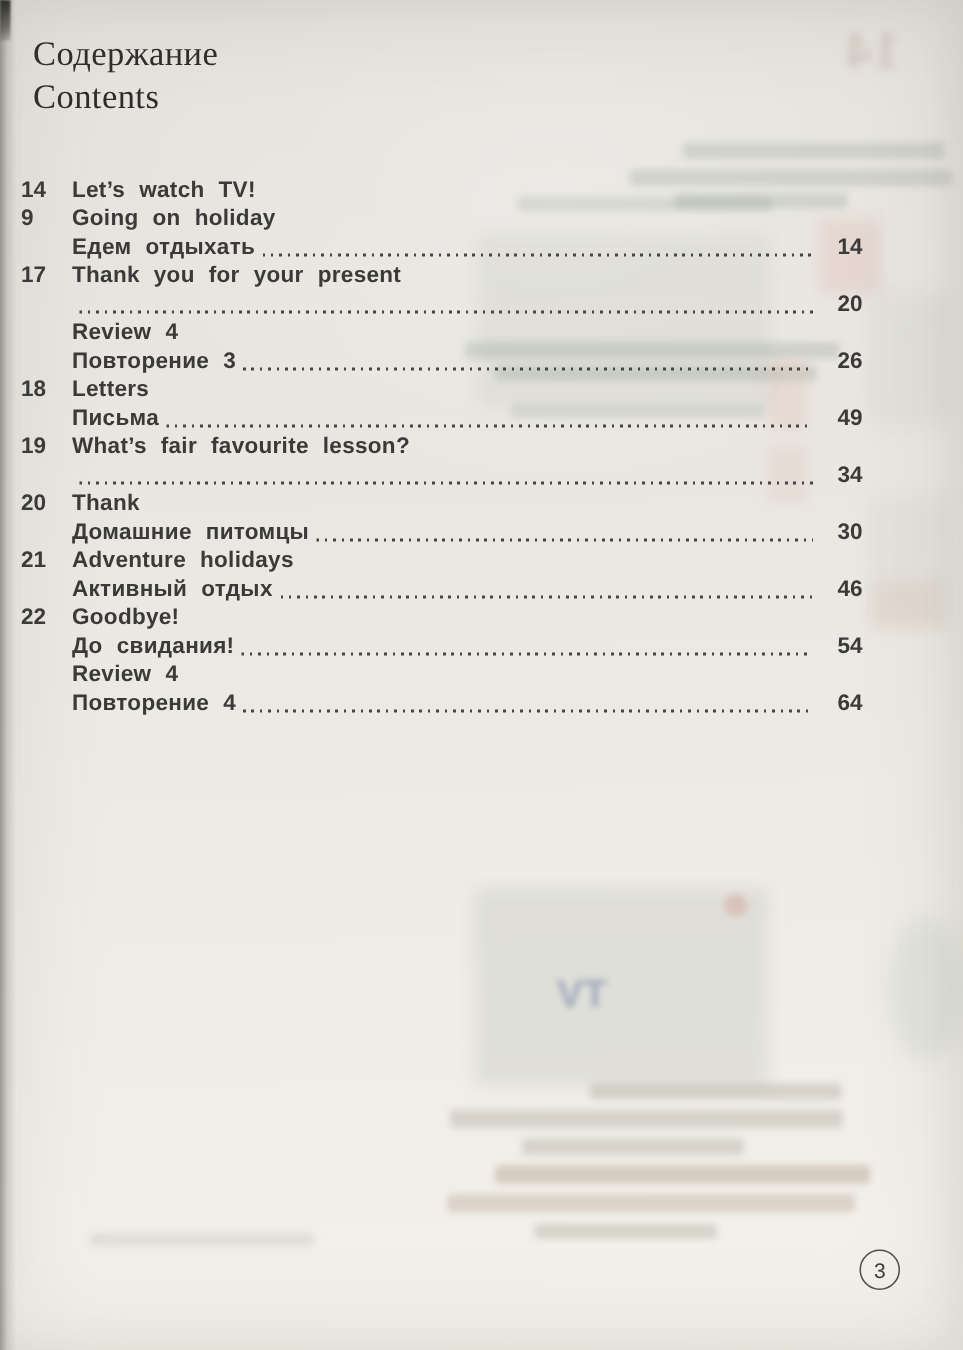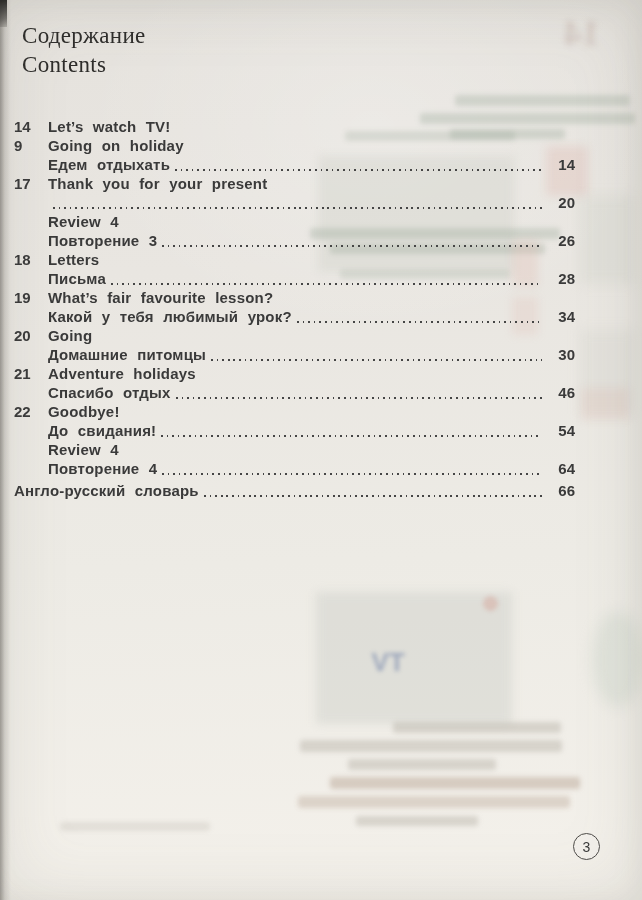--- a/index.html
+++ b/index.html
@@ -139,52 +139,51 @@
     </div>
 
     <div class="row">
       <span class="num">18</span>
       <span class="label">Letters</span>
     </div>
     <div class="row">
       <span class="num"></span>
       <span class="label">Письма</span>
       <span class="leader"></span>
-      <span class="pagenum">28</span>
+      <span class="pagenum">49</span>
     </div>
 
     <div class="row">
       <span class="num">19</span>
       <span class="label">What’s fair favourite lesson?</span>
     </div>
     <div class="row">
       <span class="num"></span>
-      <span class="label">Какой у тебя любимый урок?</span>
       <span class="leader"></span>
       <span class="pagenum">34</span>
     </div>
 
     <div class="row">
       <span class="num">20</span>
-      <span class="label">Going</span>
+      <span class="label">Thank</span>
     </div>
     <div class="row">
       <span class="num"></span>
       <span class="label">Домашние питомцы</span>
       <span class="leader"></span>
       <span class="pagenum">30</span>
     </div>
 
     <div class="row">
       <span class="num">21</span>
       <span class="label">Adventure holidays</span>
     </div>
     <div class="row">
       <span class="num"></span>
-      <span class="label">Спасибо отдых</span>
+      <span class="label">Активный отдых</span>
       <span class="leader"></span>
       <span class="pagenum">46</span>
     </div>
 
     <div class="row">
       <span class="num">22</span>
       <span class="label">Goodbye!</span>
     </div>
     <div class="row">
       <span class="num"></span>
@@ -198,25 +197,20 @@
       <span class="label">Review 4</span>
     </div>
     <div class="row">
       <span class="num"></span>
       <span class="label">Повторение 4</span>
       <span class="leader"></span>
       <span class="pagenum">64</span>
     </div>
 
     <div class="gap-3"></div>
-    <div class="row">
-      <span class="label">Англо-русский словарь</span>
-      <span class="leader"></span>
-      <span class="pagenum">66</span>
-    </div>
 
     <div class="gap-7"></div>
 
   </div>
 
   <div class="page-circle">
     <span>3</span>
   </div>
 
   <div class="vignette"></div>

